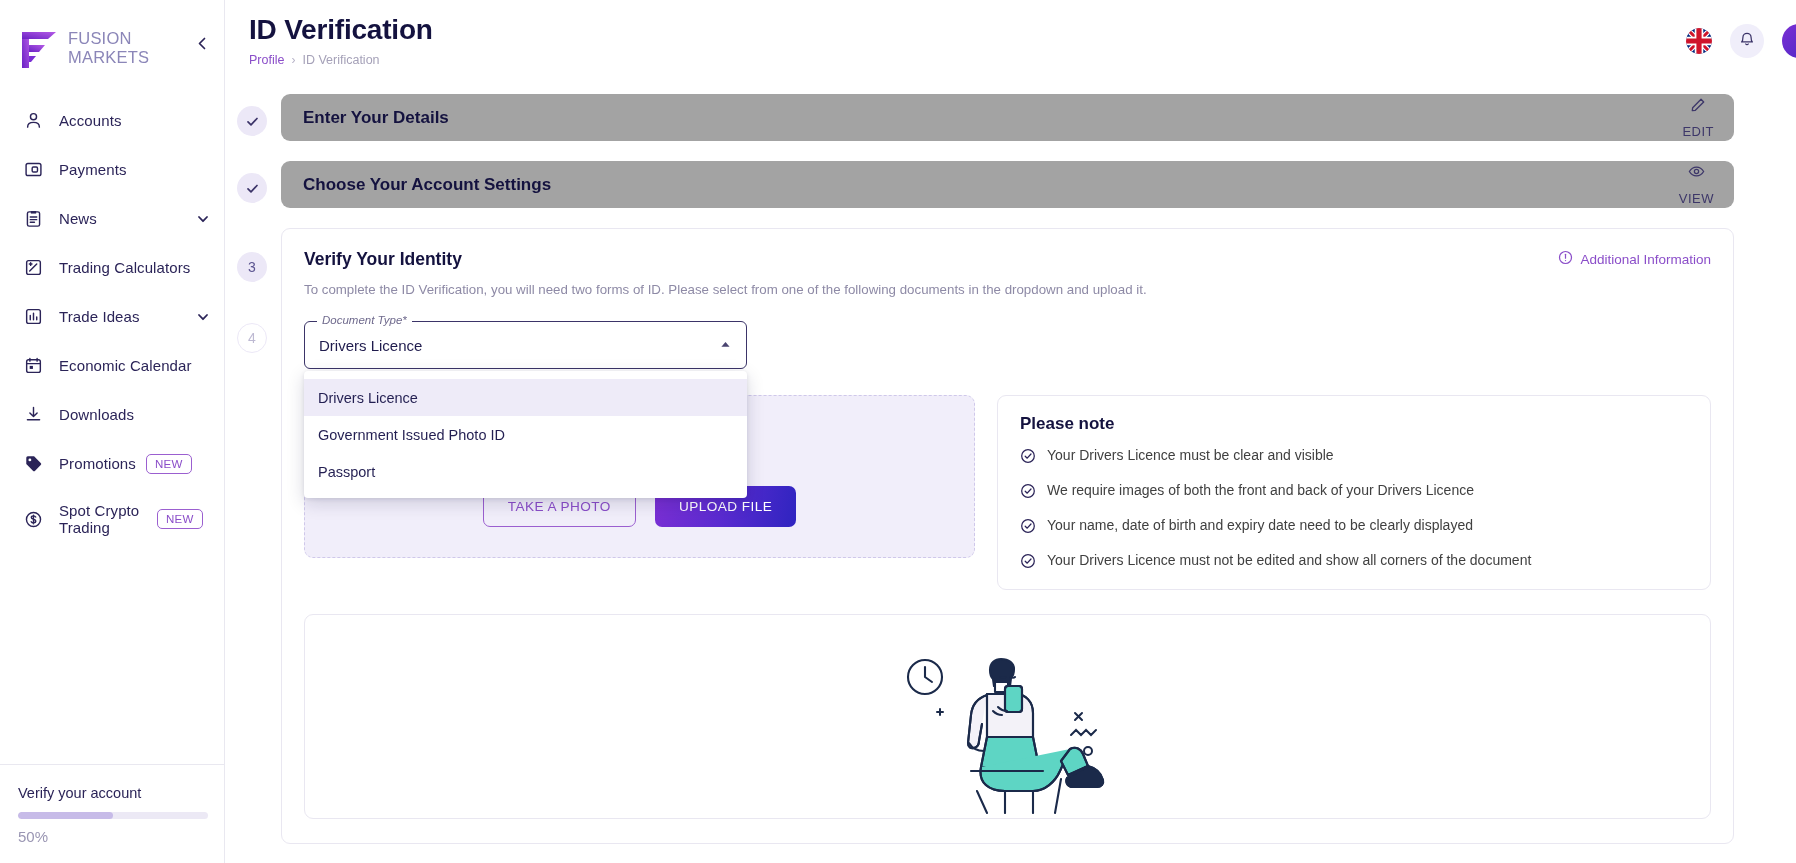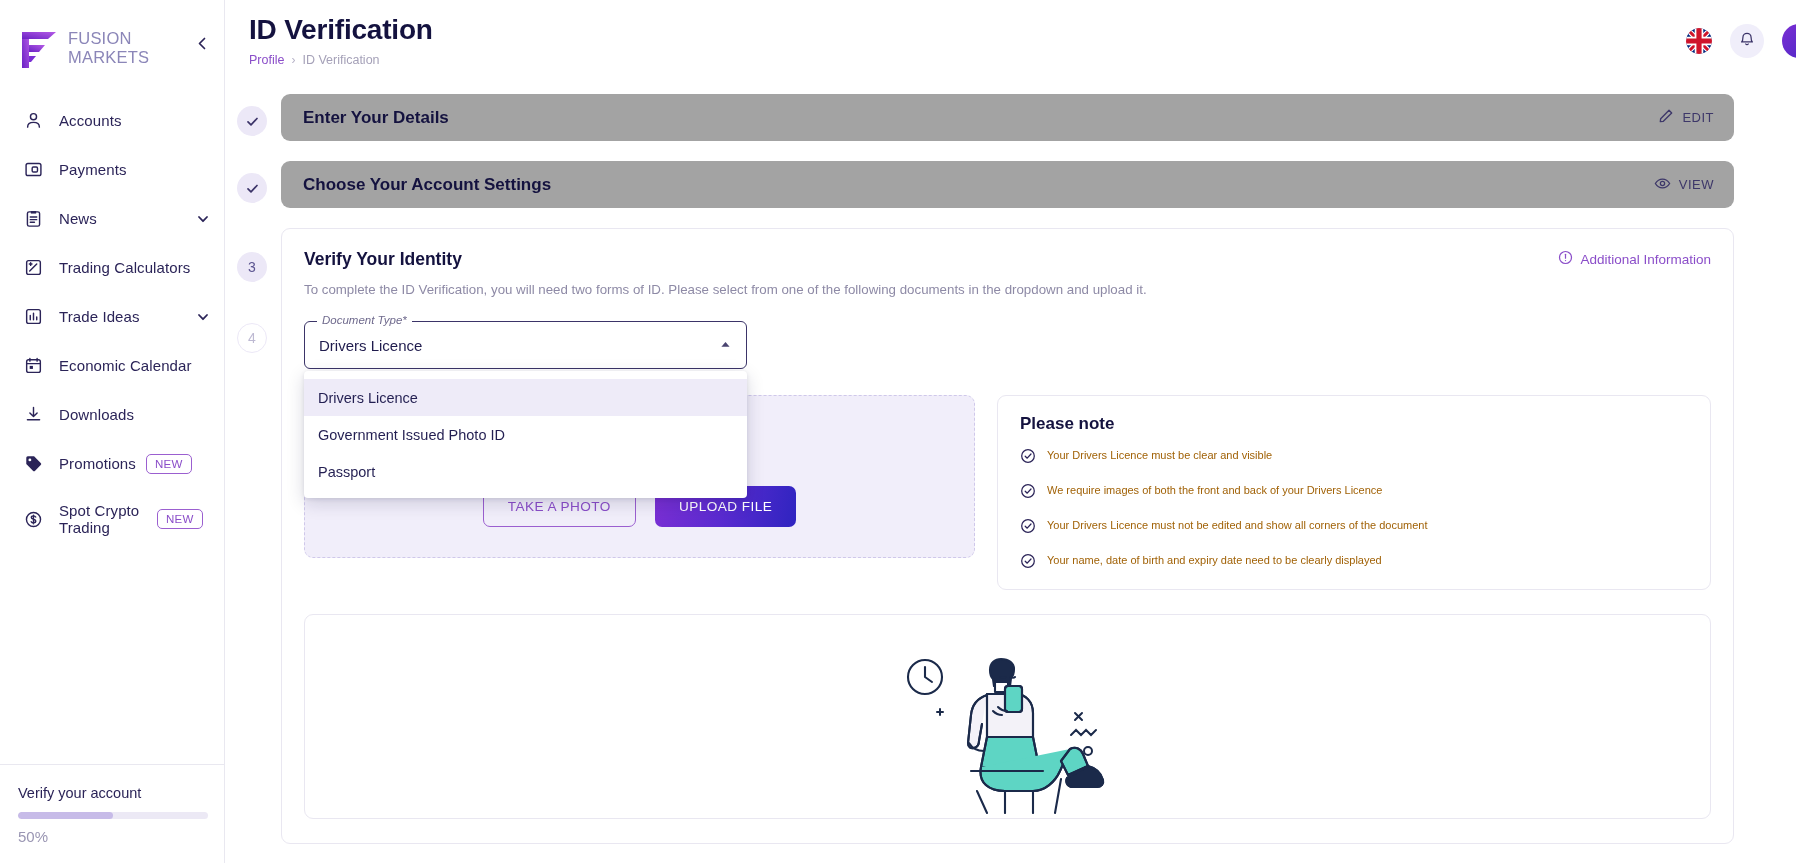--- a/index.html
+++ b/index.html
@@ -120,21 +120,21 @@
   .panel-done {
     background: #a3a3a3;
     border-radius: 9px;
     height: 47px;
     display: flex; align-items: center;
     padding: 0 20px 0 22px;
   }
   .panel-done h3 { font-size: 17px; font-weight: 700; color: #14123f; }
   .panel-action {
     margin-left: auto; display: flex; align-items: center; gap: 8px;
-    color: #3d3769; font-size: 13px; letter-spacing: .5px; cursor: pointer;
+    color: #3d3769; font-size: 13px; letter-spacing: .5px; cursor: pointer; flex-direction: column;
   }
 
   .panel-card {
     border: 1px solid #e9e7f1;
     border-radius: 9px;
     background: #fff;
     padding: 20px 22px 24px 22px;
     position: relative;
   }
   .panel-card h3 { font-size: 17.5px; font-weight: 700; color: #14123f; }
@@ -201,21 +201,21 @@
     display: flex; align-items: center; cursor: pointer;
     font-family: "Liberation Sans", sans-serif;
   }
   .note-card {
     flex: 1 1 auto; border: 1px solid #e9e7f1; border-radius: 9px;
     padding: 18px 22px 16px 22px;
   }
   .note-card h4 { font-size: 17px; font-weight: 700; color: #14123f; margin-bottom: 13px; }
   .note-item { display: flex; align-items: flex-start; gap: 11px; margin-bottom: 14px; }
   .note-item:last-child { margin-bottom: 0; }
-  .note-text { font-size: 11px; color: #a16207; line-height: 17px; }
+  .note-text { font-size: 14px; color: #404040; line-height: 17px; }
   .check-ico { flex: 0 0 16px; margin-top: 1px; color: #2b2458; }
 
   
   .uploaded-card {
     margin-top: 24px; border: 1px solid #e9e7f1; border-radius: 9px;
     padding: 18px 22px 0 22px; min-height: 200px;
   }
   .uploaded-card h3 { font-size: 17.5px; font-weight: 700; color: #14123f; }
   .empty-illu { display: flex; justify-content: center; margin-top: 6px; }
 </style>
@@ -539,31 +539,31 @@
                   <span class="note-text">We require images of both the front and back of your Drivers Licence</span>
                 </div>
 
                 <div class="note-item">
                   <span class="check-ico">
                     <svg width="16" height="16" viewBox="0 0 16 16" fill="none" stroke="currentColor" stroke-width="1.25" stroke-linecap="round" stroke-linejoin="round">
                         <circle cx="8" cy="8" r="6.3"></circle>
                         <path d="M5.2 8.2 L7.2 10.2 L11 6"></path>
                       </svg>
                   </span>
-                  <span class="note-text">Your Drivers Licence must not be edited and show all corners of the document</span>
+                  <span class="note-text">Your name, date of birth and expiry date need to be clearly displayed</span>
                 </div>
 
                 <div class="note-item">
                   <span class="check-ico">
                     <svg width="16" height="16" viewBox="0 0 16 16" fill="none" stroke="currentColor" stroke-width="1.25" stroke-linecap="round" stroke-linejoin="round">
                         <circle cx="8" cy="8" r="6.3"></circle>
                         <path d="M5.2 8.2 L7.2 10.2 L11 6"></path>
                       </svg>
                   </span>
-                  <span class="note-text">Your name, date of birth and expiry date need to be clearly displayed</span>
+                  <span class="note-text">Your Drivers Licence must not be edited and show all corners of the document</span>
                 </div>
               </div>
             </div>
 
             <div class="uploaded-card">
               <div class="empty-illu">
                 <span>
                   <svg width="250" height="175" viewBox="0 0 250 175" fill="none">
                     <g stroke="#1b2a4a" stroke-width="2.1" stroke-linecap="round" stroke-linejoin="round">
                       <circle cx="42" cy="38" r="17" fill="#fff"></circle>

